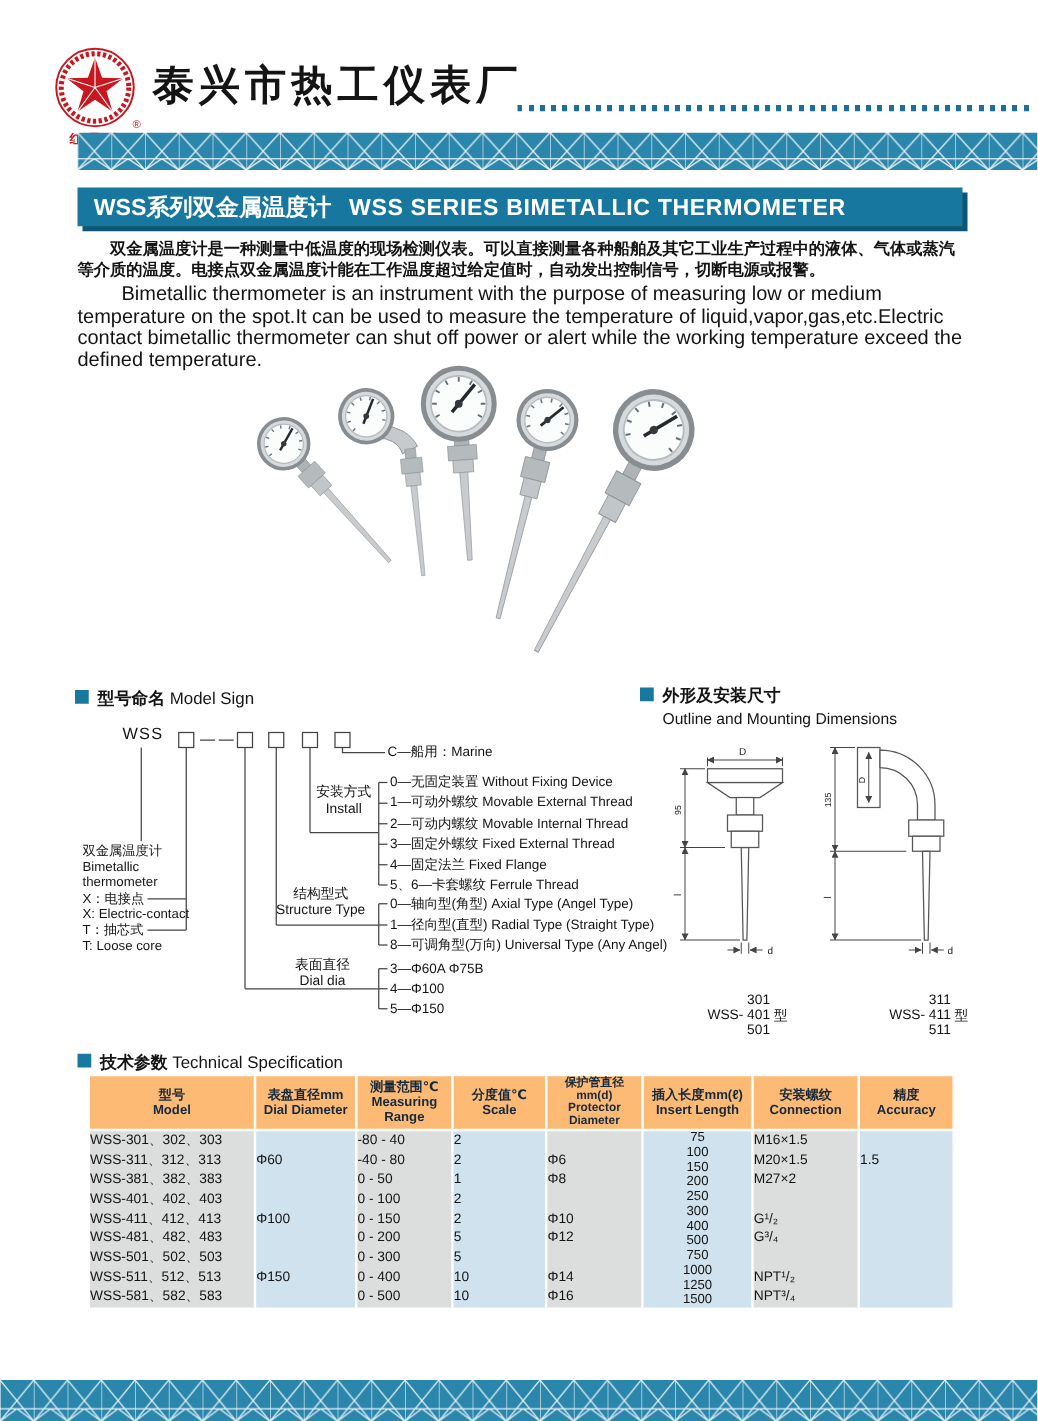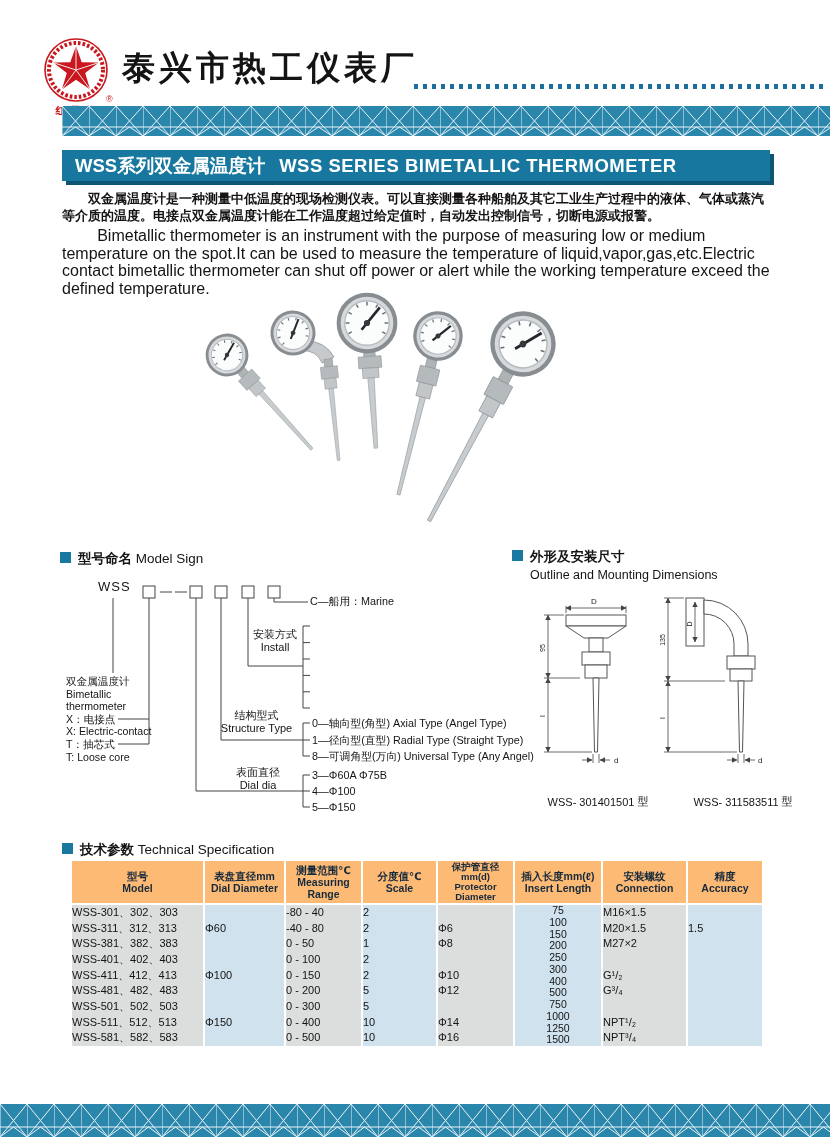--- a/index.html
+++ b/index.html
@@ -49,21 +49,21 @@
   .ms-structure{top:139px;line-height:16.5px}
   .ms-dial{top:191px;line-height:16.2px}
   .ms-glabel{position:absolute;text-align:center;font-size:11px;line-height:13px}
   .ms-glabel span{display:block}
 
   
   .ol{left:512px;top:548px;width:318px;height:300px}
   .ol-svg{position:absolute;left:6px;top:44px}
   .cap{position:absolute;display:flex;align-items:center;justify-content:center;gap:3px;
        font-size:11px;white-space:nowrap}
-  .cap .stack{display:flex;flex-direction:row;text-align:center;line-height:12px}
+  .cap .stack{display:flex;flex-direction:column;text-align:center;line-height:12px}
   .cap1{left:26px;top:246px;width:120px}
   .cap2{left:166px;top:246px;width:130px}
 
   
   .spec-title{left:62px;top:841px}
   .spec-table{left:72px;top:861px;width:690px}
   .trow{display:flex}
   .thead{background:#fdba74;height:42px}
   .hcell,.tcol{box-sizing:border-box;border-right:2px solid #fff}
   .hcell:last-child,.tcol:last-child{border-right:none}
@@ -224,20 +224,28 @@
       <span>X：电接点</span>
       <span>X: Electric-contact</span>
       <span>T：抽芯式</span>
       <span>T: Loose core</span>
     </div>
     <span class="lbl" style="left:250px;top:19px">C—船用：Marine</span>
     <div class="ms-glabel" style="left:183px;top:52px;width:64px">
       <span>安装方式</span>
       <span>Install</span>
     </div>
+    <div class="ms-list ms-install">
+      <span>0—无固定装置 Without Fixing Device</span>
+      <span>1—可动外螺纹 Movable External Thread</span>
+      <span>2—可动内螺纹 Movable Internal Thread</span>
+      <span>3—固定外螺纹 Fixed External Thread</span>
+      <span>4—固定法兰 Fixed Flange</span>
+      <span>5、6—卡套螺纹 Ferrule Thread</span>
+    </div>
     <div class="ms-glabel" style="left:148px;top:133px;width:97px">
       <span>结构型式</span>
       <span>Structure Type</span>
     </div>
     <div class="ms-list ms-structure">
       <span>0—轴向型(角型) Axial Type (Angel Type)</span>
       <span>1—径向型(直型) Radial Type (Straight Type)</span>
       <span>8—可调角型(万向) Universal Type (Any Angel)</span>
     </div>
     <div class="ms-glabel" style="left:158px;top:190px;width:80px">
@@ -323,21 +331,21 @@
       <span>301</span>
       <span>401</span>
       <span>501</span>
     </span>
     <span>型</span>
   </div>
   <div class="cap cap2">
     <span>WSS-</span>
     <span class="stack">
       <span>311</span>
-      <span>583</span>
+      <span>411</span>
       <span>511</span>
     </span>
     <span>型</span>
   </div>
 </div>
 
 <div class="abs sect spec-title">
   <span class="bullet"></span><span class="cn">技术参数</span>
   <span>Technical Specification</span>
 </div>

